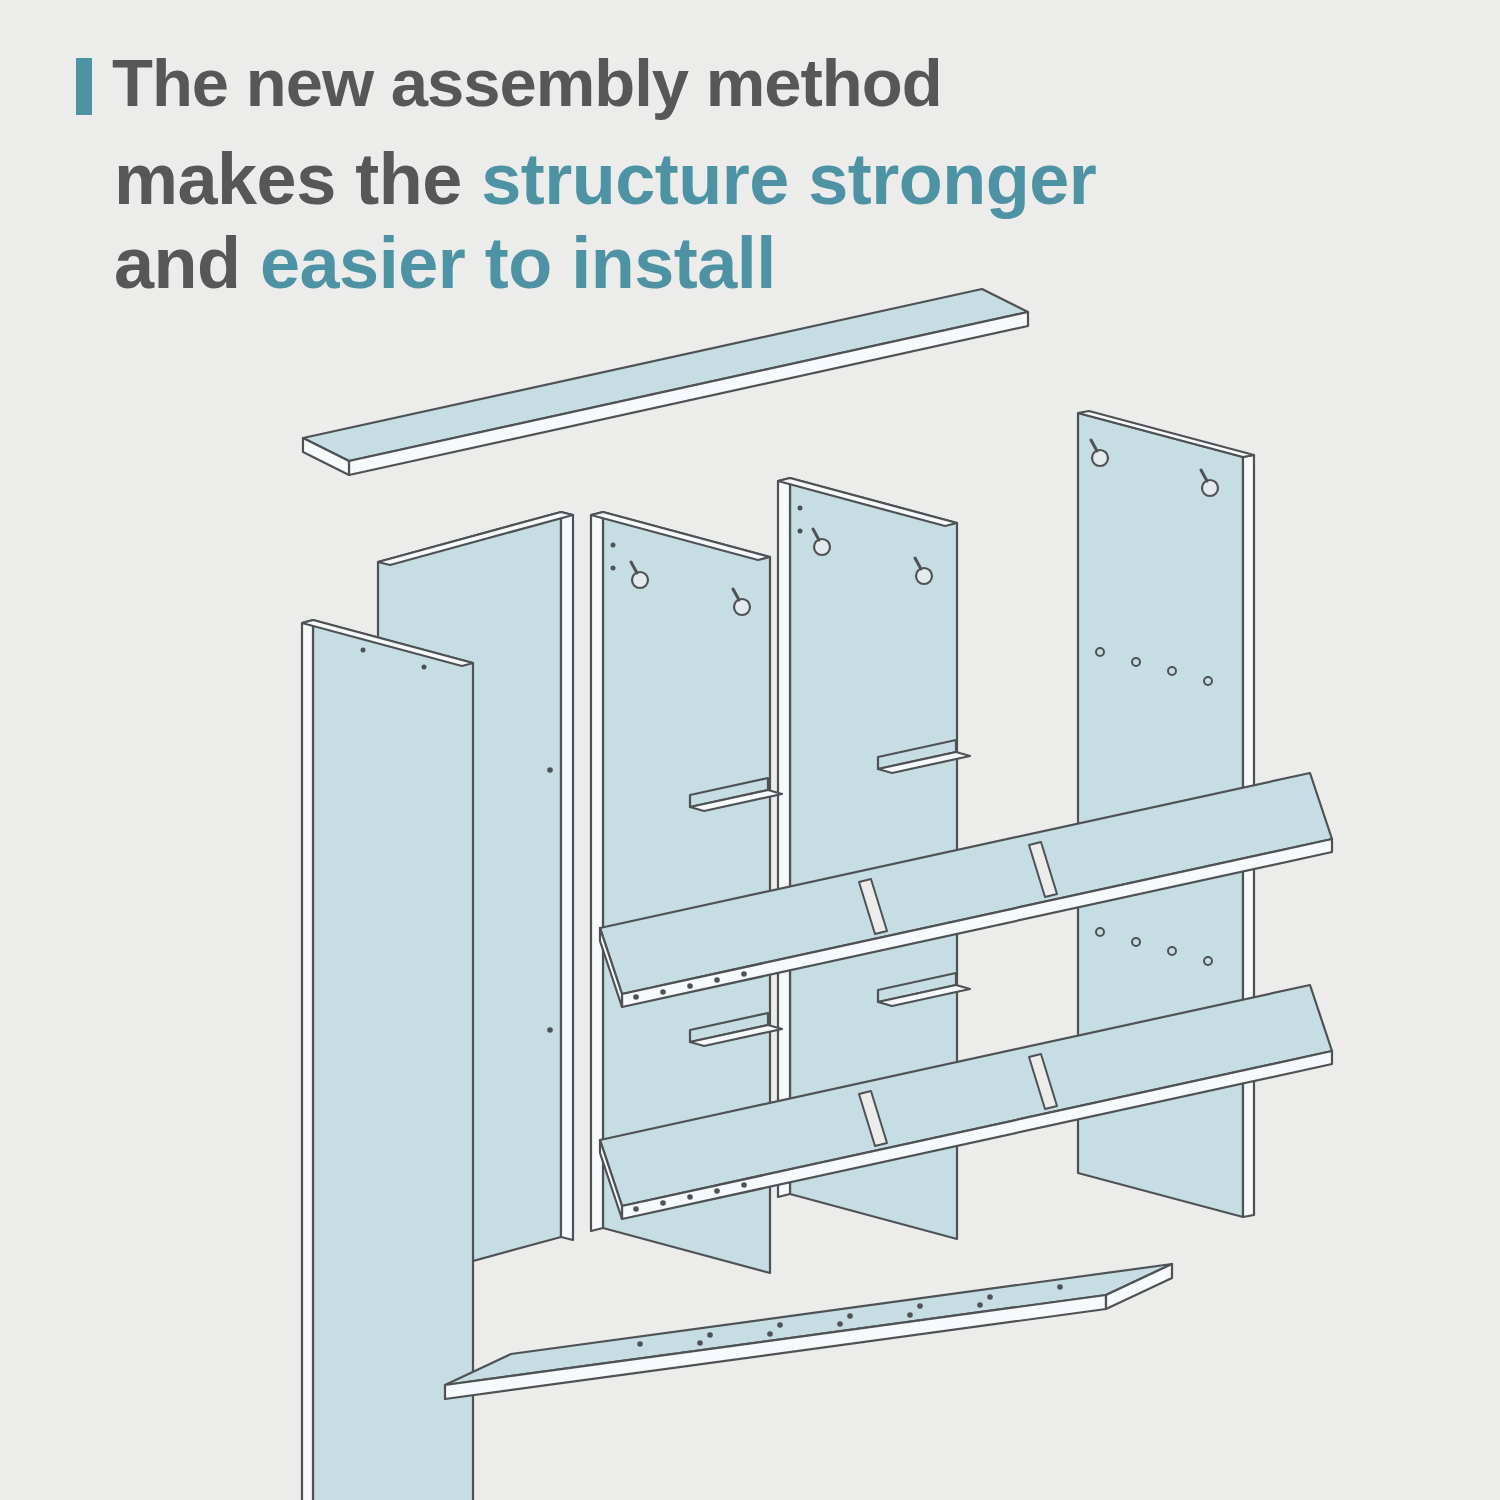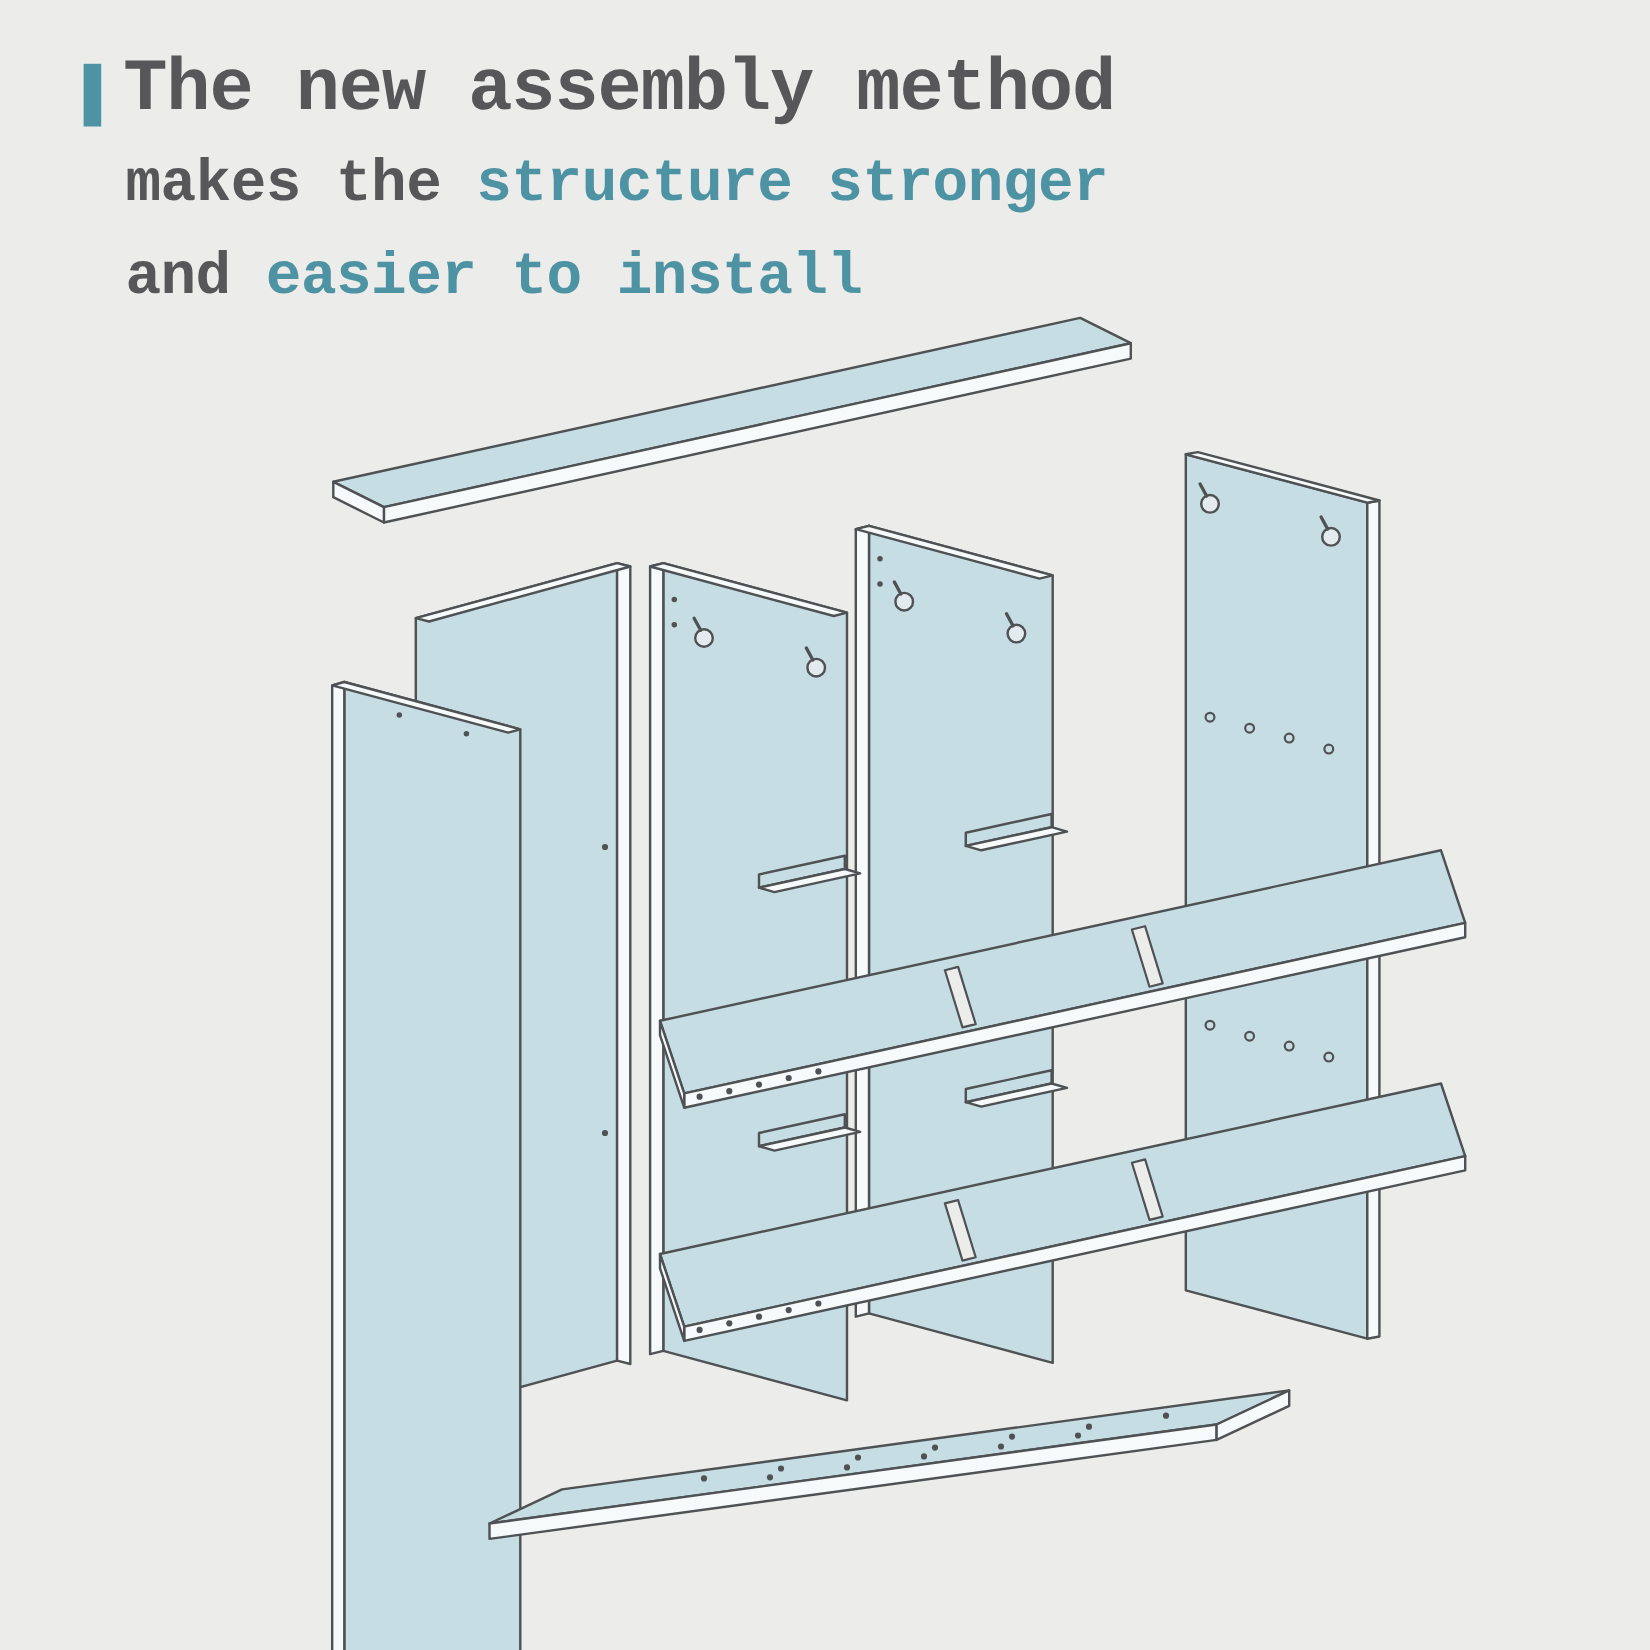--- a/index.html
+++ b/index.html
@@ -1,19 +1,19 @@
 <!DOCTYPE html>
 <html style="--background: #ececea; --accent-teal: #4e93a4; --heading-gray: #57575a; --panel-fill: #c6dde4; --panel-edge: #f7fafb; --outline: #4f5254; --hole-fill: #e4ebee;"><head>
 <meta charset="utf-8">
 <style>
   html,body{margin:0;padding:0}
-  .canvas{position:relative;width:1500px;height:1500px;background:var(--background,#ececea);overflow:hidden;font-family:Liberation Mono, monospace}
+  .canvas{position:relative;width:1500px;height:1500px;background:var(--background,#ececea);overflow:hidden;font-family:Liberation Sans, sans-serif}
   .accent-bar{position:absolute;left:76px;top:58px;width:16px;height:57px;background:var(--accent-teal,#4e93a4)}
   .title{position:absolute;left:112px;top:44px;font-size:67px;font-weight:700;color:var(--heading-gray,#57575a);letter-spacing:-1px;white-space:pre}
-  .sub{position:absolute;left:114px;font-size:54px;font-weight:700;color:var(--heading-gray,#57575a);letter-spacing:-0.5px;white-space:pre}
+  .sub{position:absolute;left:114px;font-size:72px;font-weight:700;color:var(--heading-gray,#57575a);letter-spacing:-0.5px;white-space:pre}
   .sub .hl{color:var(--accent-teal,#4e93a4)}
   .sub.l2{top:138px}
   .sub.l3{top:222px}
   #diagram{position:absolute;left:0;top:0;width:1500px;height:1500px}
   .face{fill:var(--panel-fill,#c6dde4);stroke:var(--outline,#4f5254);stroke-width:2.2;stroke-linejoin:round}
   .edge{fill:var(--panel-edge,#f7fafb);stroke:var(--outline,#4f5254);stroke-width:2.2;stroke-linejoin:round}
   .slot{fill:var(--background,#ececea);stroke:var(--outline,#4f5254);stroke-width:2;stroke-linejoin:round}
   .dot{fill:var(--outline,#4f5254);stroke:none}
   .pinhole{fill:none;stroke:var(--outline,#4f5254);stroke-width:2}
   .keyhole-circle{fill:var(--hole-fill,#e4ebee);stroke:var(--outline,#4f5254);stroke-width:2.2}

